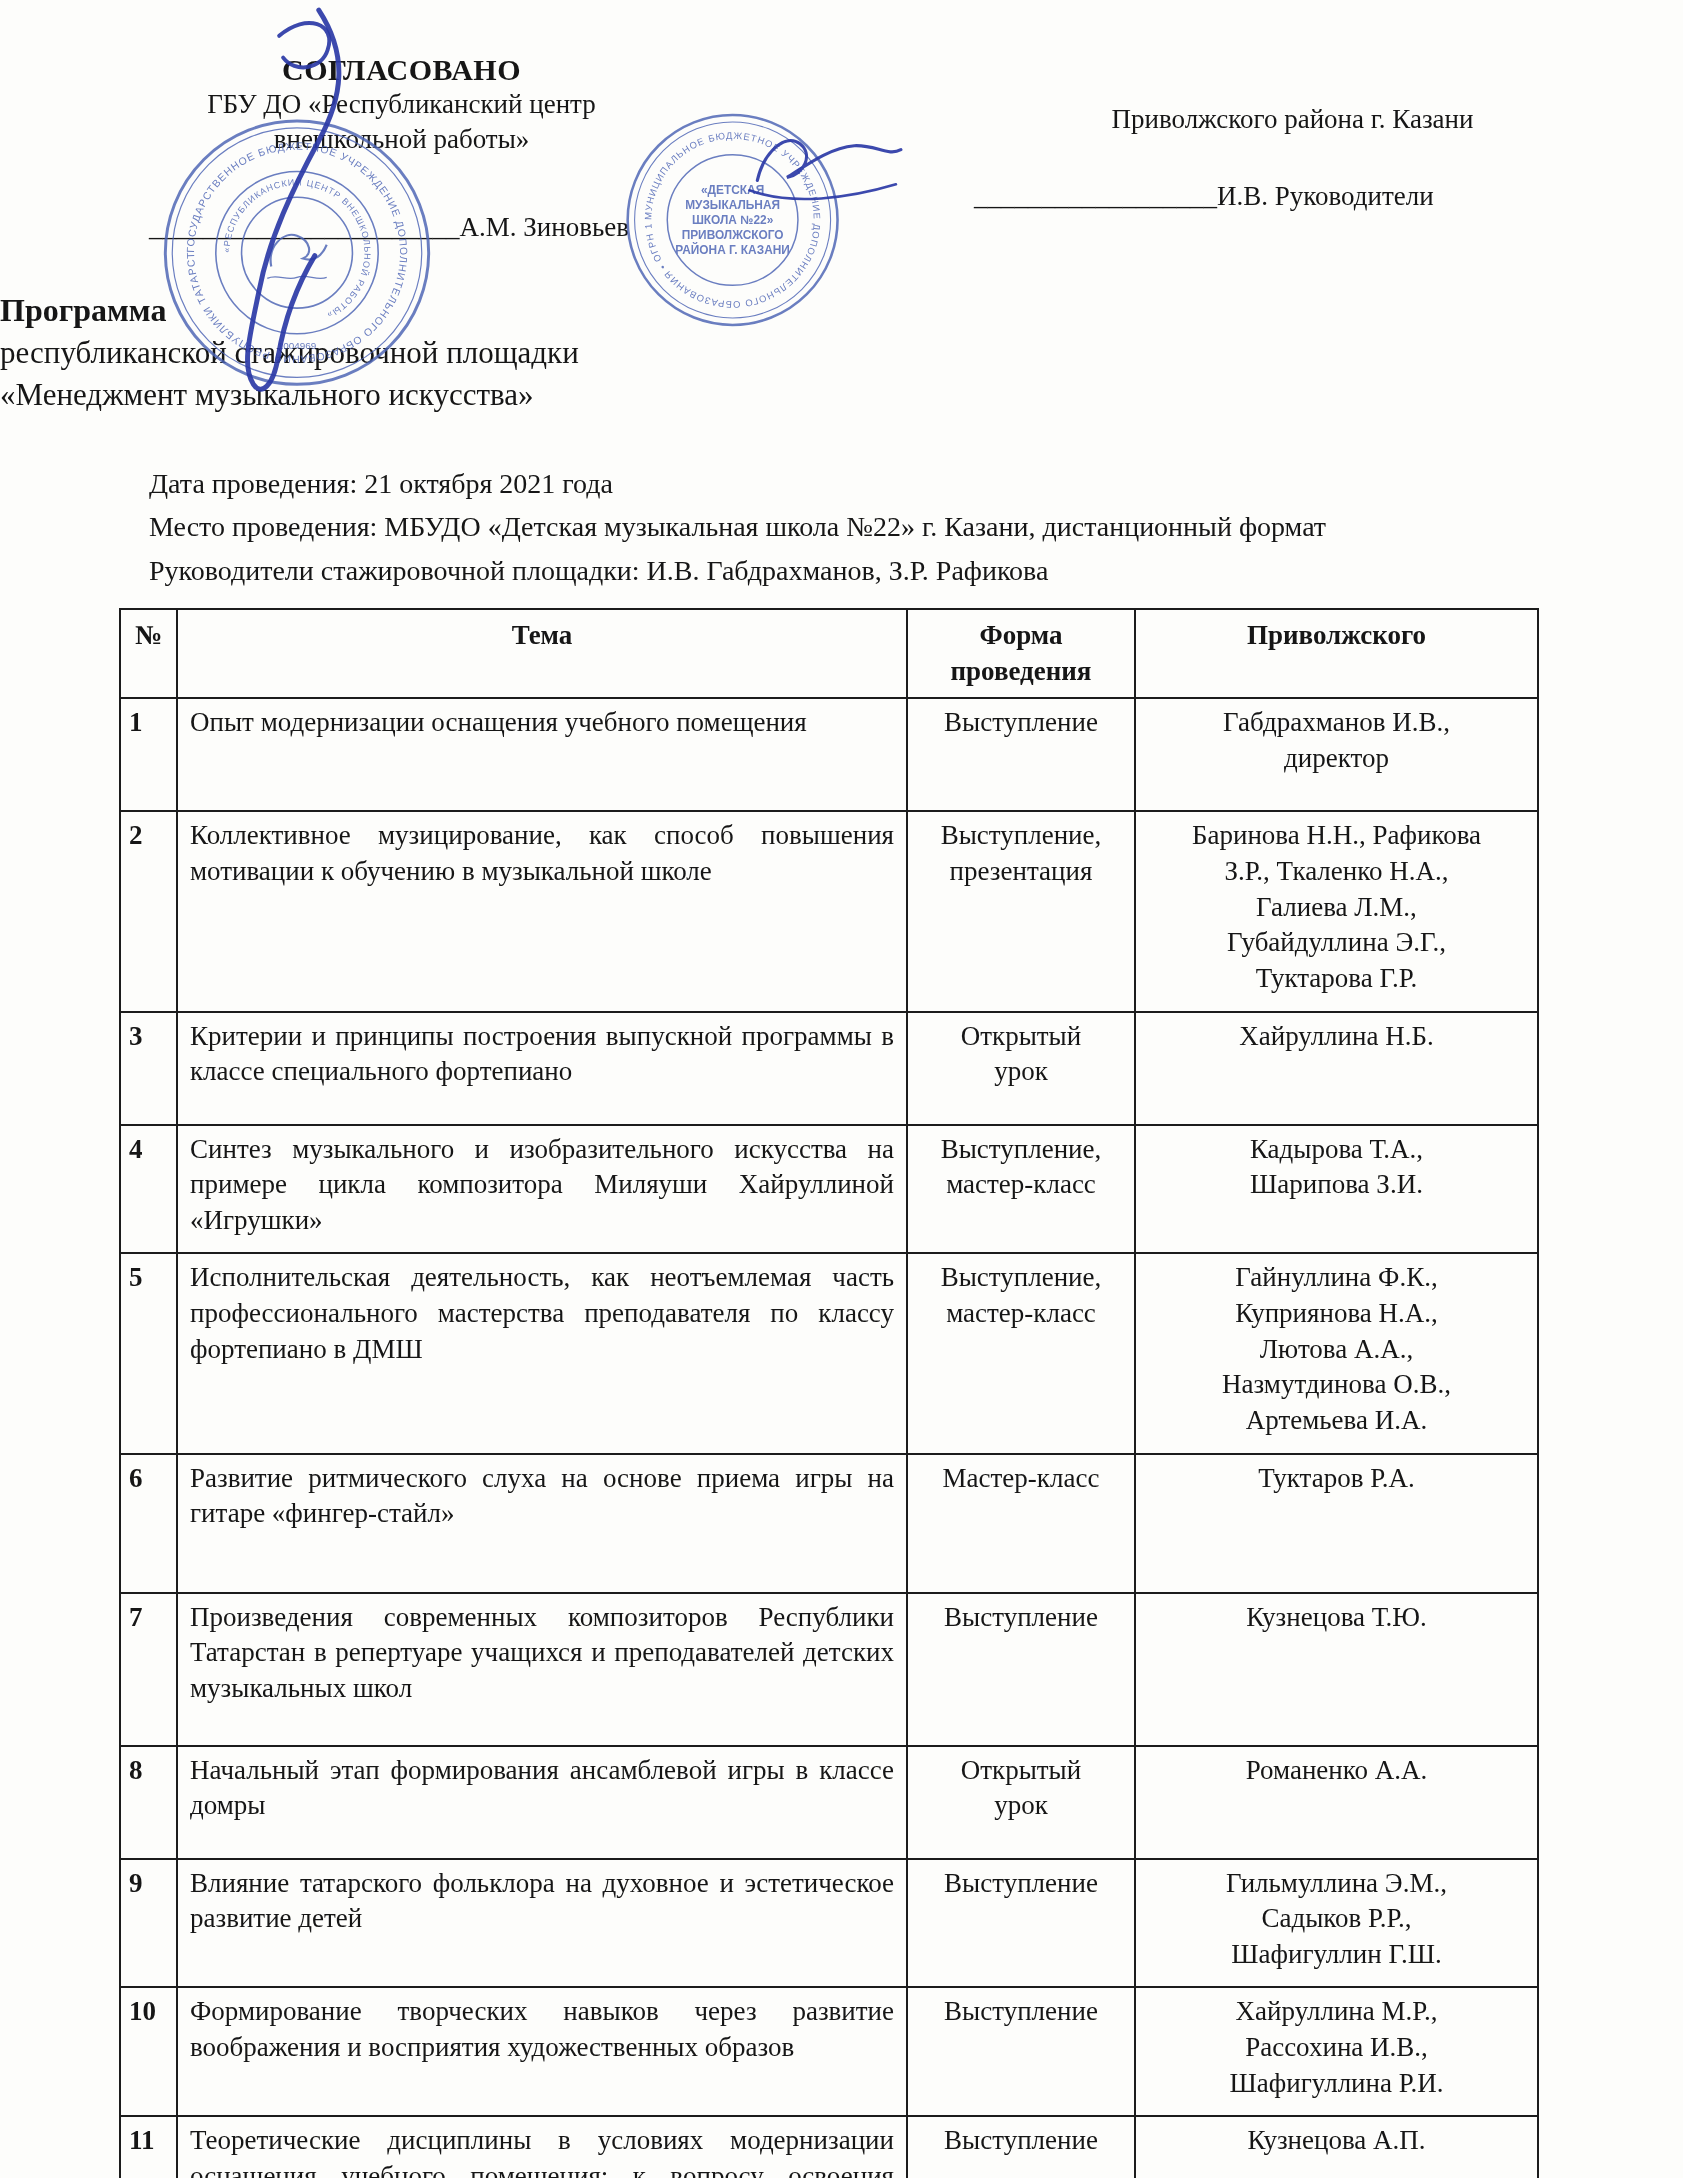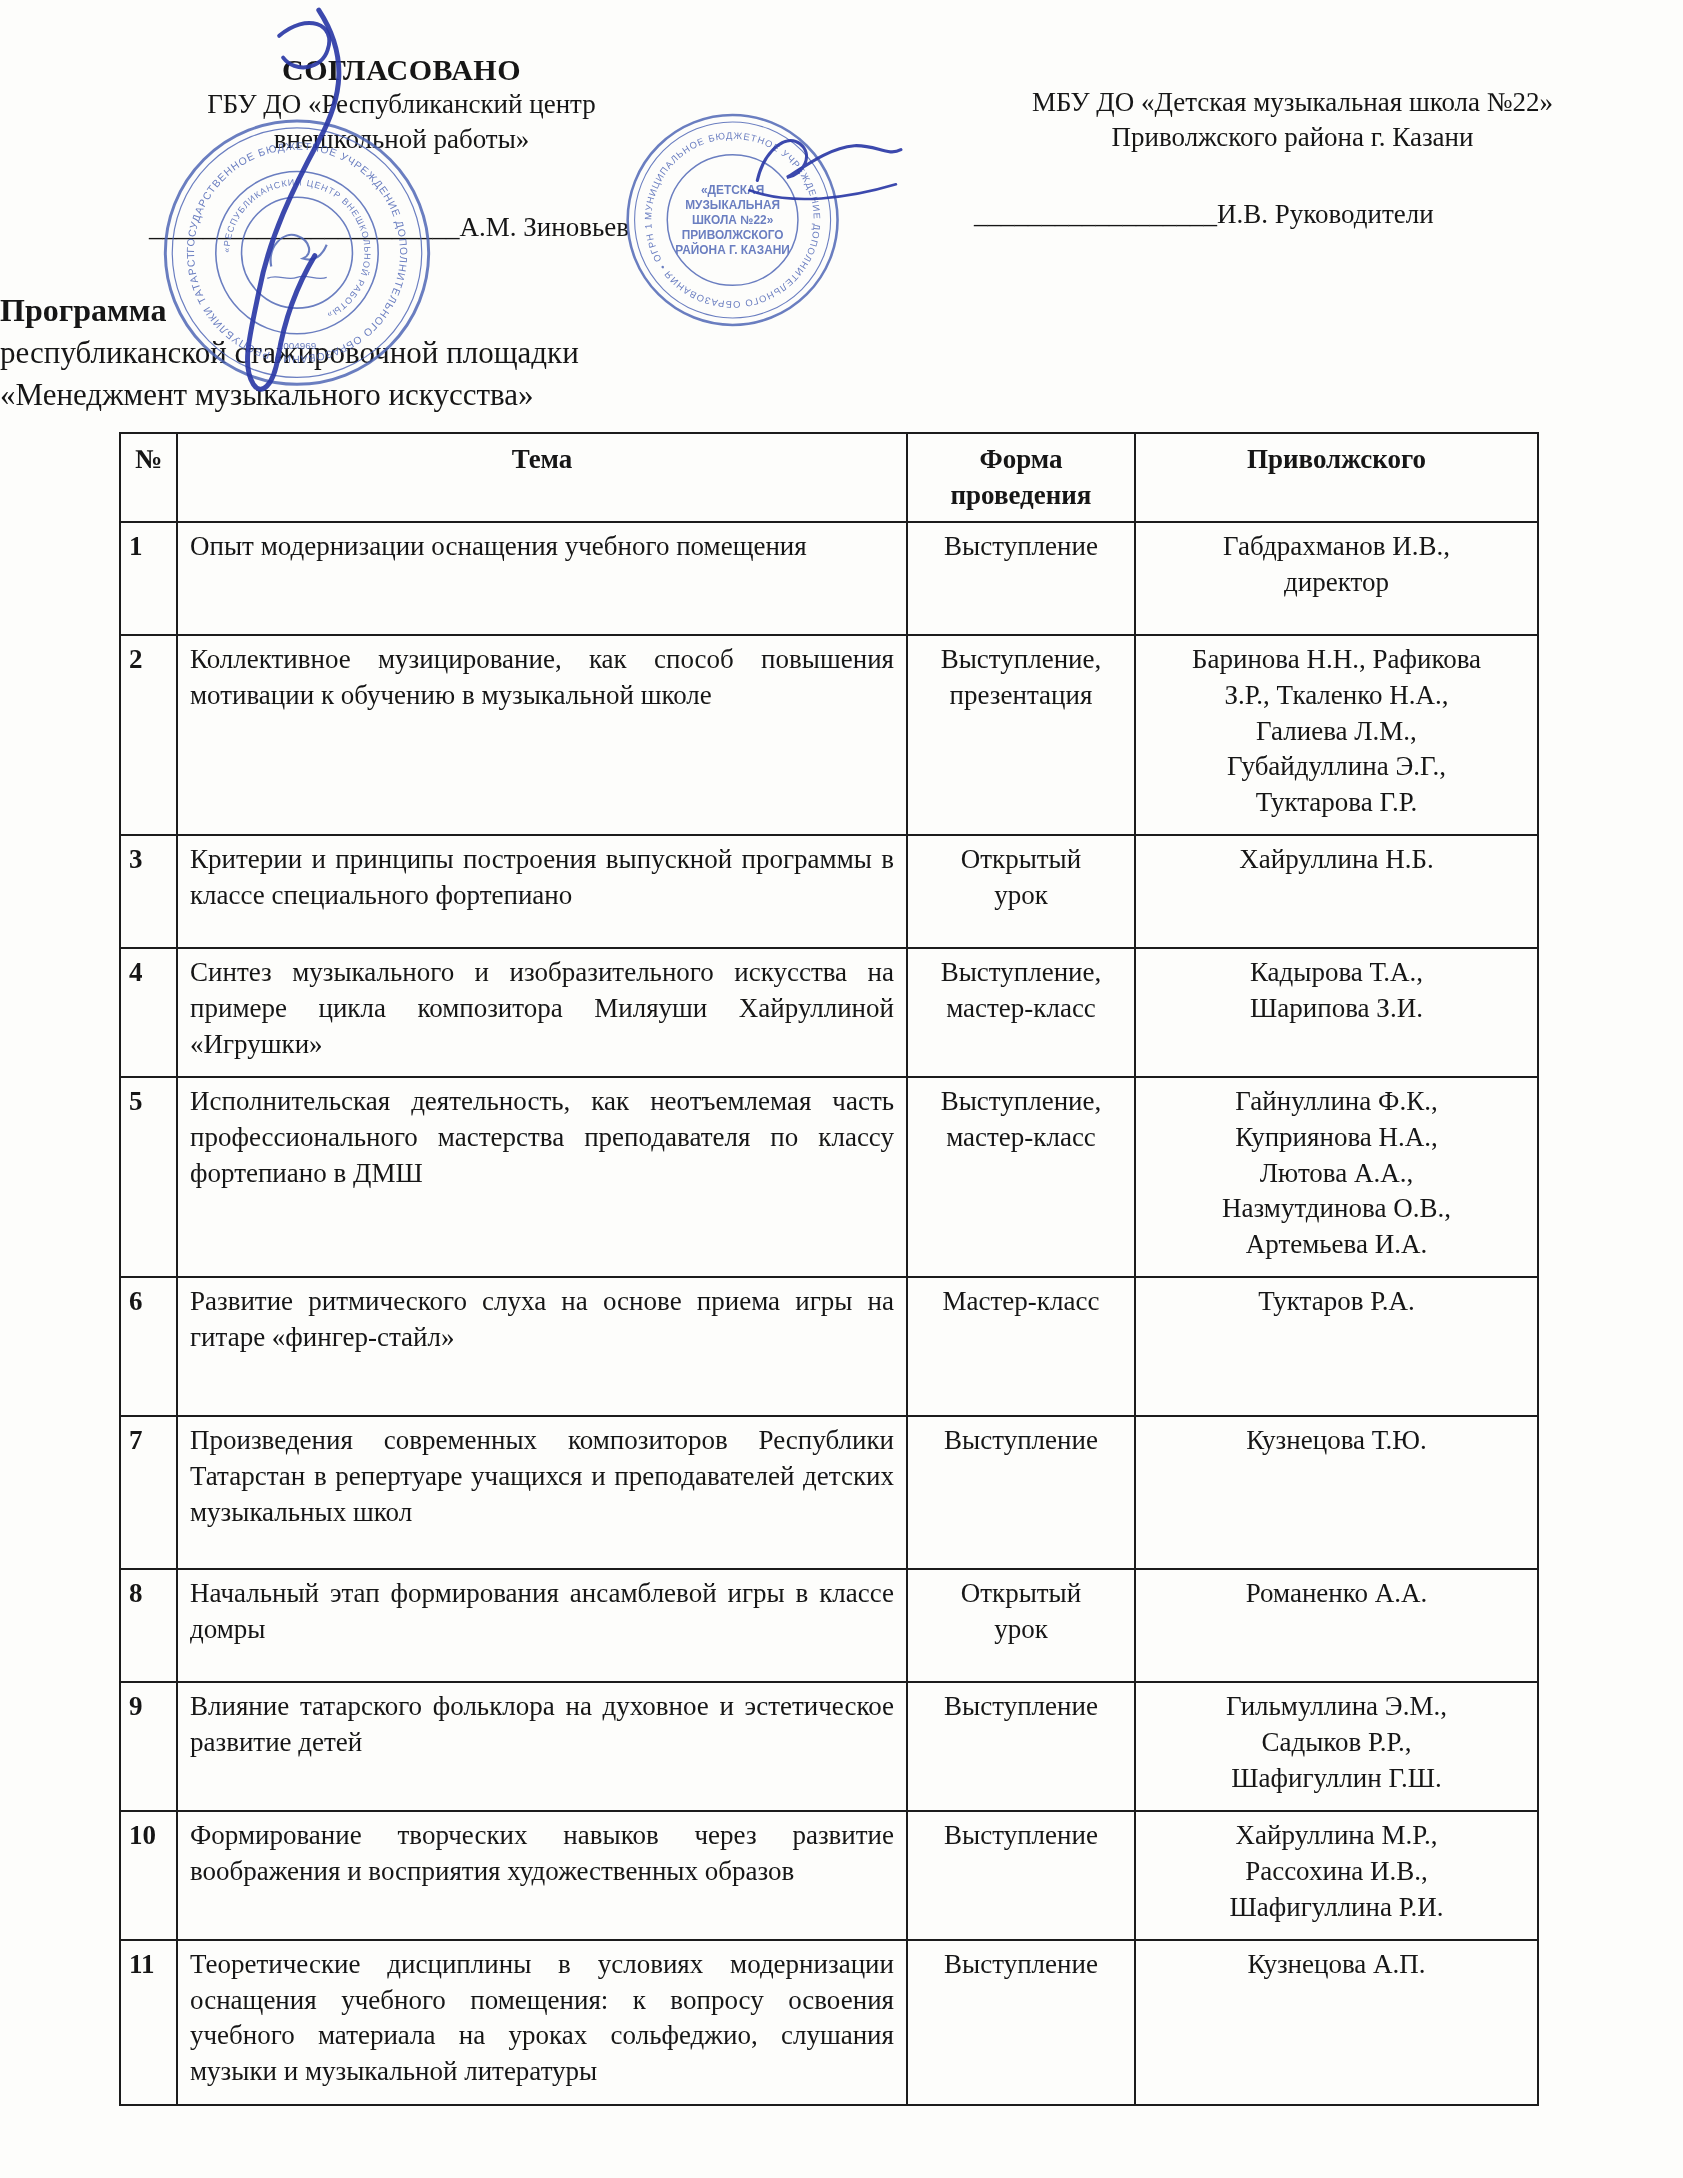--- a/index.html
+++ b/index.html
@@ -61,32 +61,36 @@
 <div class="page">
 
   <div class="approval-row">
     <div class="approval left">
       <div class="approval-title">СОГЛАСОВАНО</div>
       <div class="approval-org">ГБУ ДО «Республиканский центр</div>
       <div class="approval-org">внешкольной работы»</div>
       <div class="sig-line"><span>_______________________</span><span>А.М. Зиновьев</span></div>
     </div>
     <div class="approval right">
-      <div class="approval-org">МБУ ДО «Детская музыкальная школа №22»</div>
       <div class="approval-org">Приволжского района г. Казани</div>
       <div class="sig-line"><span>__________________</span><span>И.В. Руководители</span></div>
     </div>
   </div>
 
   <div class="title-block">
     <div class="title-main">Программа</div>
     <div class="title-sub">республиканской стажировочной площадки</div>
     <div class="title-sub">«Менеджмент музыкального искусства»</div>
   </div>
 
+  <div class="details">
+    <p>Дата проведения: 21 октября 2021 года</p>
+    <p>Место проведения: МБУДО «Детская музыкальная школа №22» г. Казани, дистанционный формат</p>
+    <p>Руководители стажировочной площадки: И.В. Габдрахманов, З.Р. Рафикова</p>
+  </div>
 
   <table class="program">
     <colgroup>
         <col class="c-num">
         <col class="c-top">
         <col class="c-form">
         <col class="c-resp">
       </colgroup>
     <thead>
       <tr>

